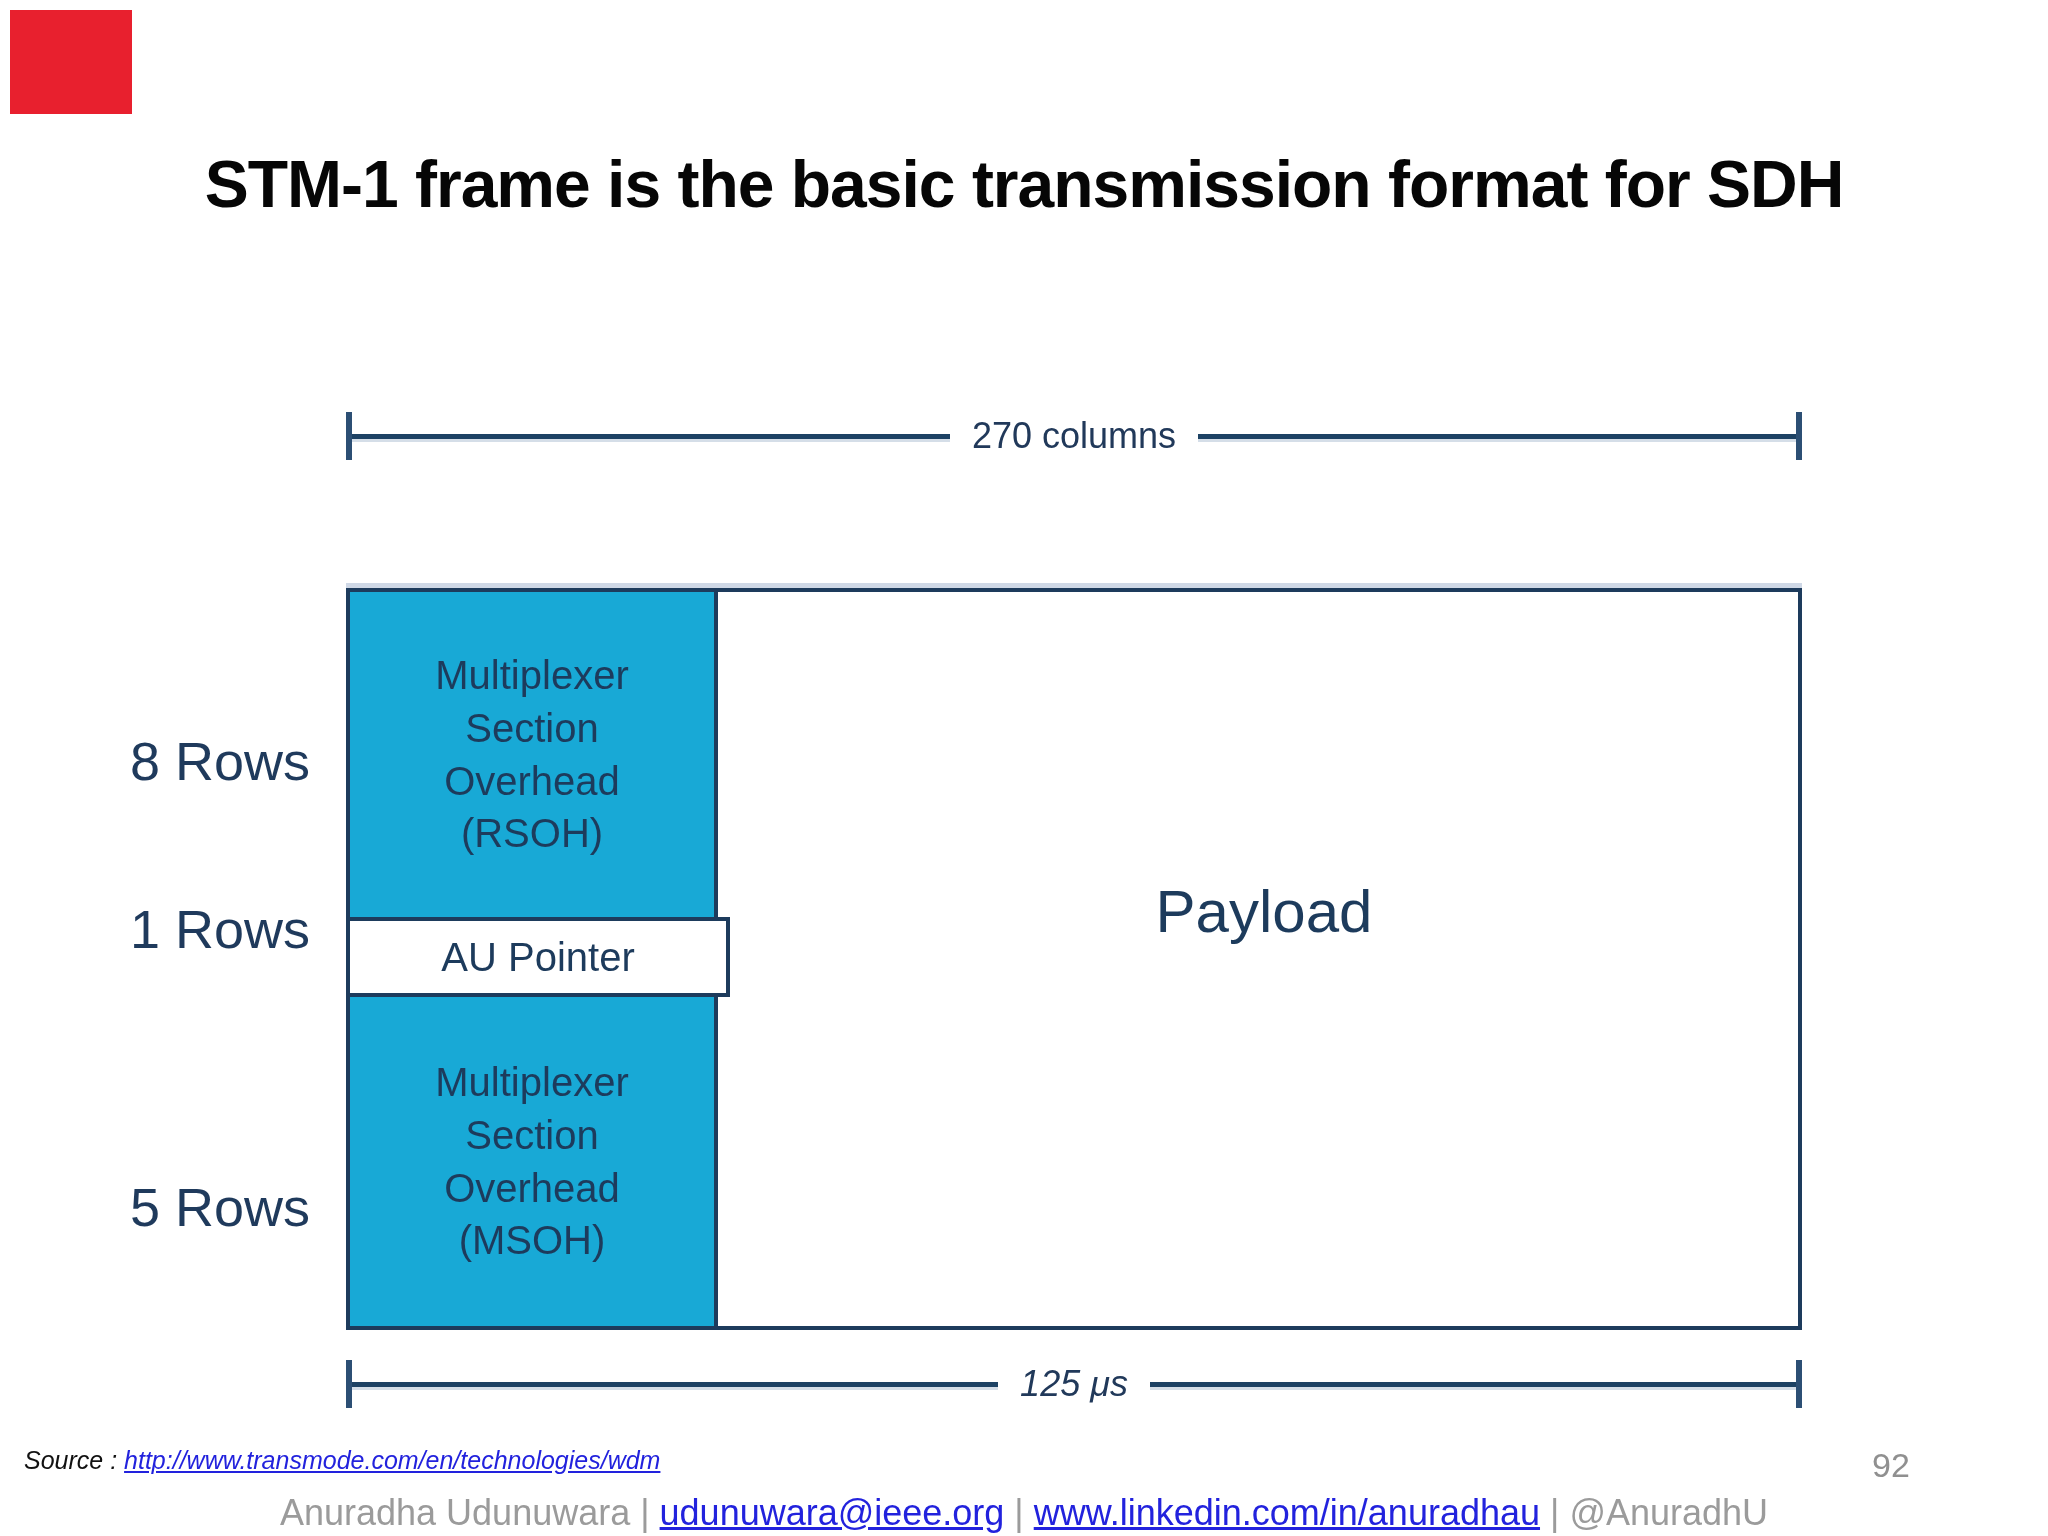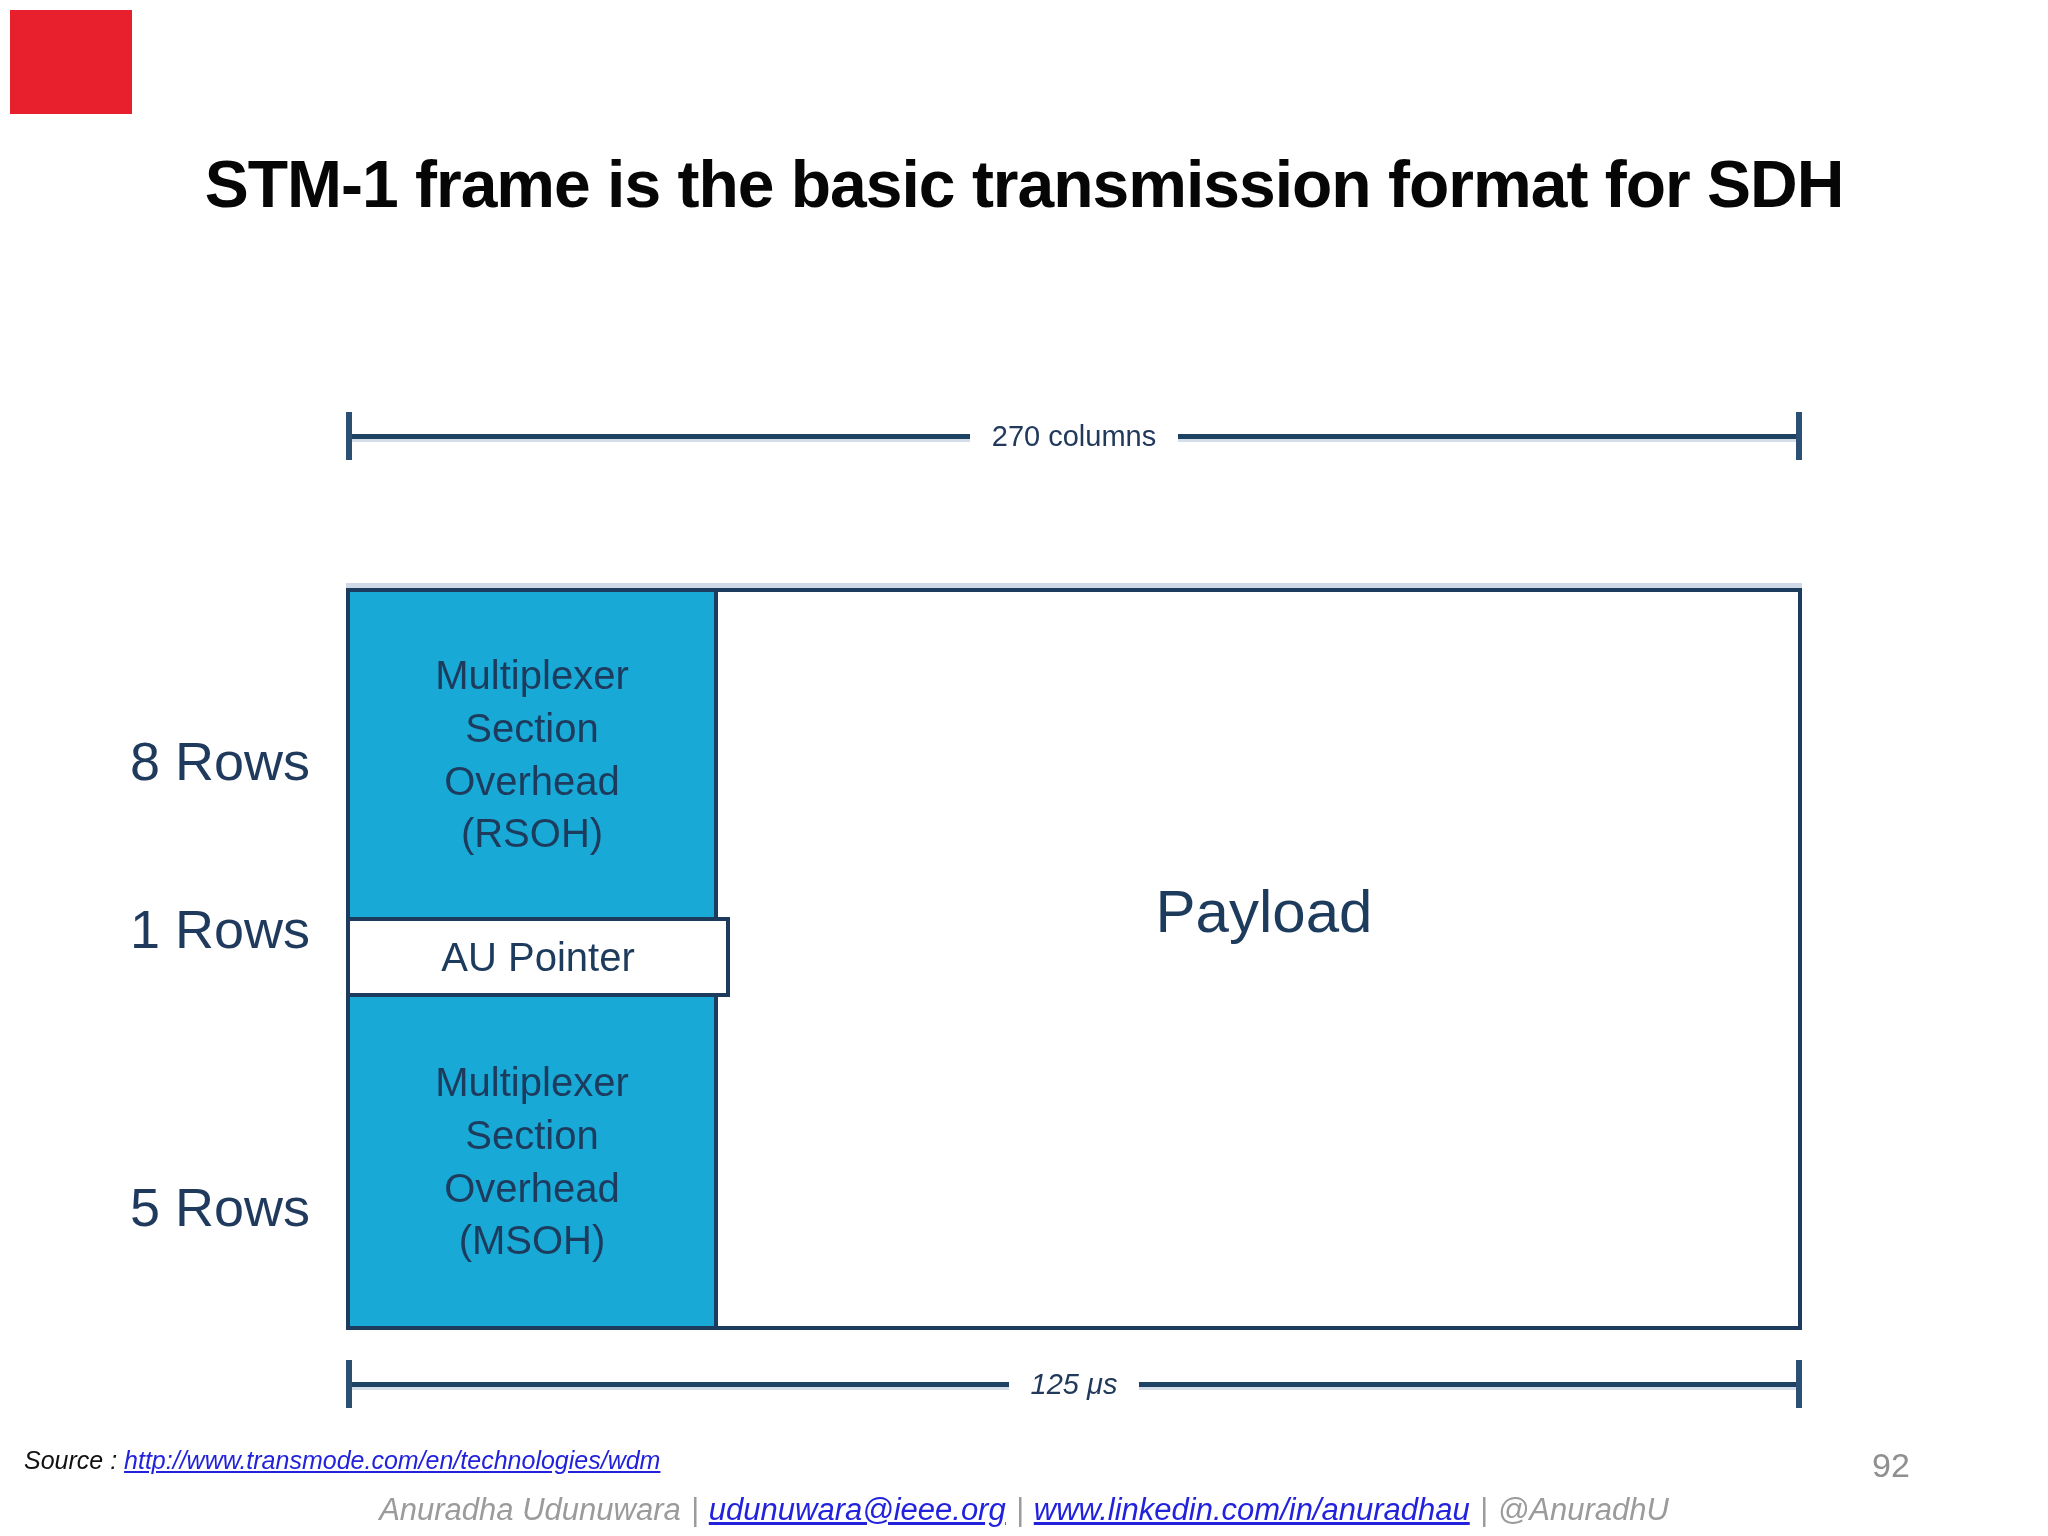--- a/index.html
+++ b/index.html
@@ -10,21 +10,21 @@
   
   .red-bar{position:absolute;left:10px;top:10px;width:122px;height:104px;background:#e8202e;}
   
   .title{
     position:absolute;left:0;right:0;top:146px;text-align:center;
     font-size:66px;font-weight:bold;color:#060606;letter-spacing:-1px;white-space:nowrap;
   }
   
   .dim{position:absolute;height:48px;display:flex;align-items:center;}
   .dim .seg{flex:1;height:5px;background:#1d4264;box-shadow:0 3px 0 rgba(150,172,198,.40);}
-  .dim .lbl{padding:0 22px;font-size:29px;color:#21395a;white-space:nowrap;}
+  .dim .lbl{padding:0 22px;font-size:36px;color:#21395a;white-space:nowrap;}
   .tick{position:absolute;top:0;width:6px;height:48px;background:#2c4f74;}
   .tick.left{left:0;}
   .tick.right{right:0;}
   .dim-total{left:346px;top:412px;width:1456px;}
   .dim-split{left:346px;top:516px;width:1456px;}
   .dim-split .part-a{width:368px;display:flex;align-items:center;}
   .dim-split .part-b{flex:1;display:flex;align-items:center;}
   .dim-split .part-a .lbl,.dim-split .part-b .lbl{padding:0 16px;}
   .tick.mid{left:365px;top:-10px;height:68px;}
   .dim-time{left:346px;top:1360px;width:1456px;font-style:italic;}
@@ -47,21 +47,21 @@
   .rowlbl{position:absolute;left:95px;width:250px;text-align:center;
           font-size:54px;color:#1f3a5c;white-space:nowrap;}
   .rowlbl.r3{top:730px;}
   .rowlbl.r1{top:898px;}
   .rowlbl.r5{top:1176px;}
   
   .source{position:absolute;left:24px;top:1446px;font-size:25px;font-style:italic;color:#111111;white-space:nowrap;}
   .source a{color:#2222dd;text-decoration:underline;cursor:pointer;}
   .pagenum{position:absolute;left:1872px;top:1446px;font-size:34px;color:#909090;}
   .footer{position:absolute;left:0;right:0;top:1492px;text-align:center;
-          font-size:31px;color:#9b9b9b;white-space:nowrap;font-style:italic;}
+          font-size:36px;color:#9b9b9b;white-space:nowrap;}
   .footer a{color:#2222dd;text-decoration:underline;cursor:pointer;}
   .footer .sep{padding:0 10px;color:#9b9b9b;}
 </style>
 </head>
 <body>
 
 <div id="slide">
 
   <div class="red-bar"></div>
 

